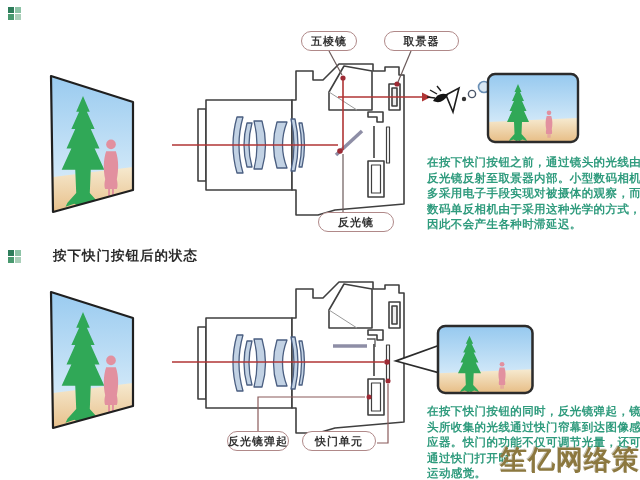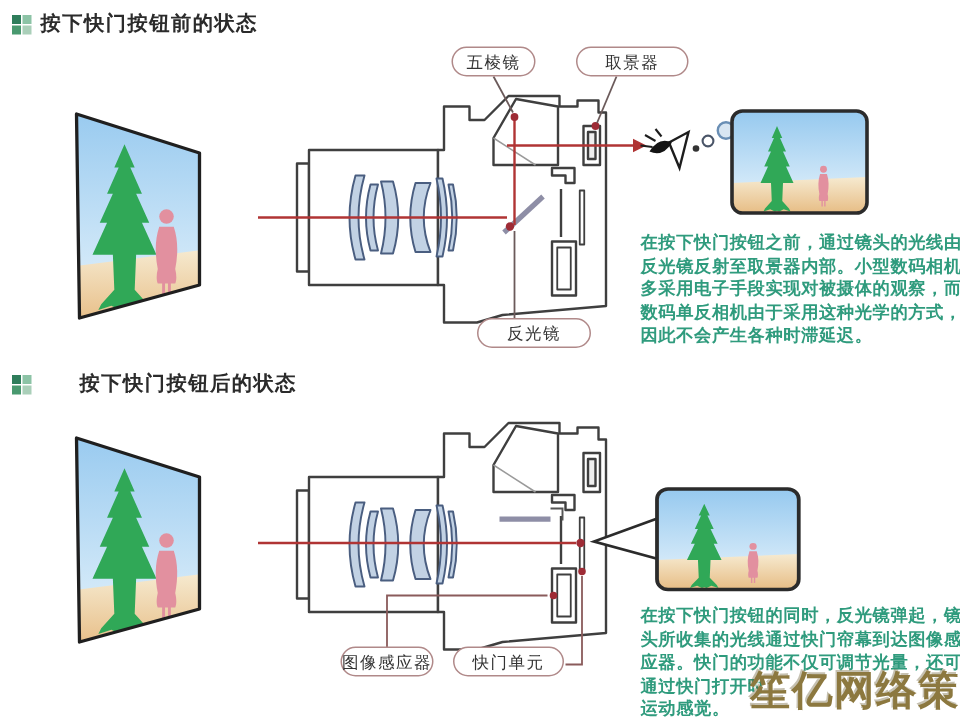--- a/index.html
+++ b/index.html
@@ -13,21 +13,21 @@
     font-size:13.5px;font-weight:bold;color:#2b2b2b;letter-spacing:1px;
   }
   .bullet{width:13px;height:13px;display:grid;
     grid-template-columns:6px 6px;grid-template-rows:6px 6px;gap:1px;}
   .bullet i{display:block;}
   .b1{background:#2e7d5b;} .b2{background:#8cc3a6;}
   .b3{background:#49996f;} .b4{background:#aacfb9;}
   .tag{
     position:absolute;box-sizing:border-box;background:#fff;
     border:1.4px solid #b08989;border-radius:10px;
-    font-size:11px;font-weight:normal;color:#333;
+    font-size:11px;font-weight:bold;color:#333;
     display:flex;align-items:center;justify-content:center;
     height:20px;letter-spacing:1px;z-index:3;
   }
   .desc{position:absolute;width:218px;color:#2f9b7d;font-size:11.5px;
     font-weight:600;letter-spacing:0.4px;z-index:2;}
   .desc div{line-height:15.6px;height:15.6px;white-space:nowrap;}
   #watermark{
     position:absolute;left:500px;top:442px;z-index:4;
     font-size:27px;font-weight:bold;color:#8c783f;letter-spacing:1px;
     text-shadow:1px 1px 0 rgba(255,255,255,.55),-1px -1px 0 rgba(92,76,32,.35);
@@ -186,37 +186,36 @@
     </g>
   </svg>
 
   <div class="sec-title" style="left:8px;top:7px;">
     <span class="bullet">
       <i class="b1"></i>
         <i class="b2"></i>
         <i class="b3"></i>
         <i class="b4"></i>
     </span>
-    <span>按下快门按钮前的状态</span>
   </div>
 
   <div class="sec-title" style="left:8px;top:247px;gap:32px;">
     <span class="bullet">
       <i class="b1"></i>
         <i class="b2"></i>
         <i class="b3"></i>
         <i class="b4"></i>
     </span>
     <span>按下快门按钮后的状态</span>
   </div>
 
   <div class="tag" style="left:301px;top:31px;width:56px;">五棱镜</div>
   <div class="tag" style="left:384px;top:31px;width:75px;">取景器</div>
   <div class="tag" style="left:318px;top:212px;width:76px;text-align:center;">反光镜</div>
-  <div class="tag" style="left:227px;top:431px;width:62px;">图像感应器</div>
+  <div class="tag" style="left:227px;top:431px;width:62px;">反光镜弹起</div>
   <div class="tag" style="left:302px;top:431px;width:74px;">快门单元</div>
 
   <div class="desc" style="left:427px;top:155px;">
     <div>在按下快门按钮之前，通过镜头的光线由</div>
     <div>反光镜反射至取景器内部。小型数码相机</div>
     <div>多采用电子手段实现对被摄体的观察，而</div>
     <div>数码单反相机由于采用这种光学的方式，</div>
     <div>因此不会产生各种时滞延迟。</div>
   </div>
 

